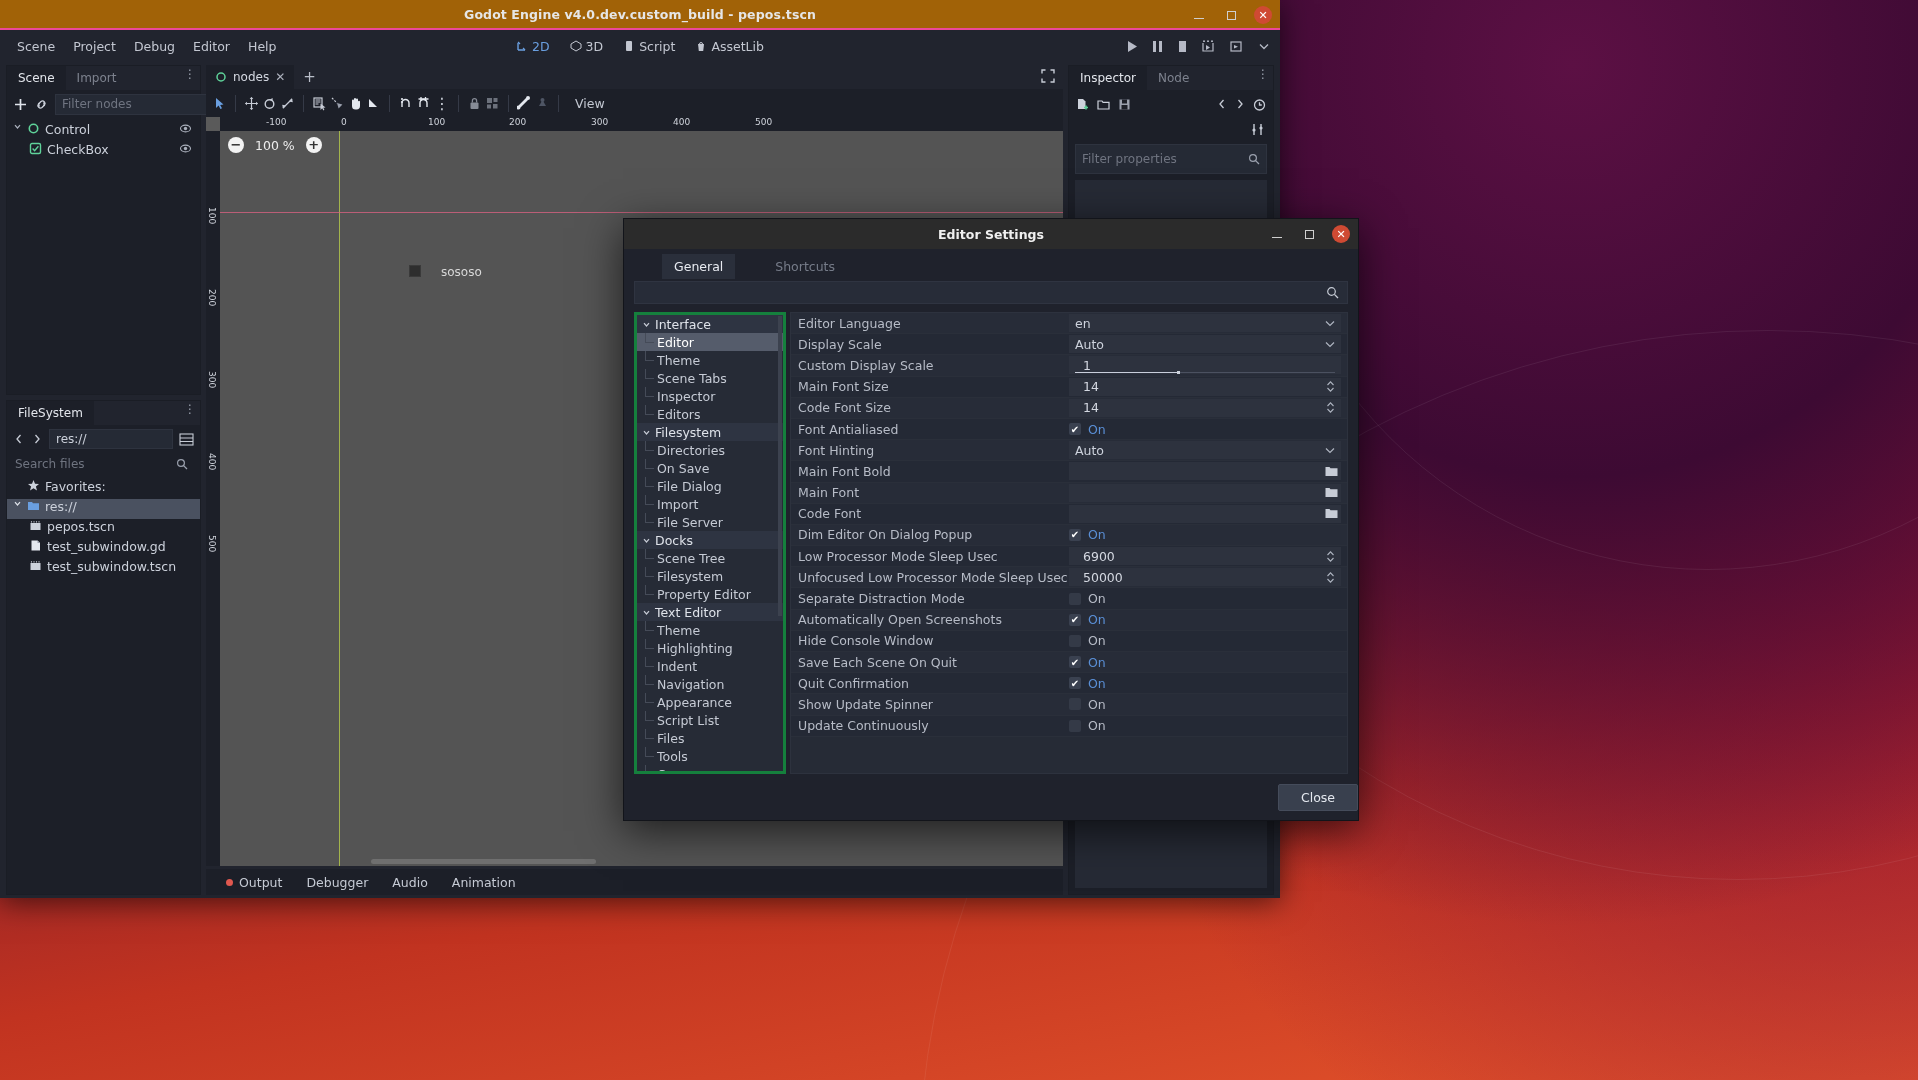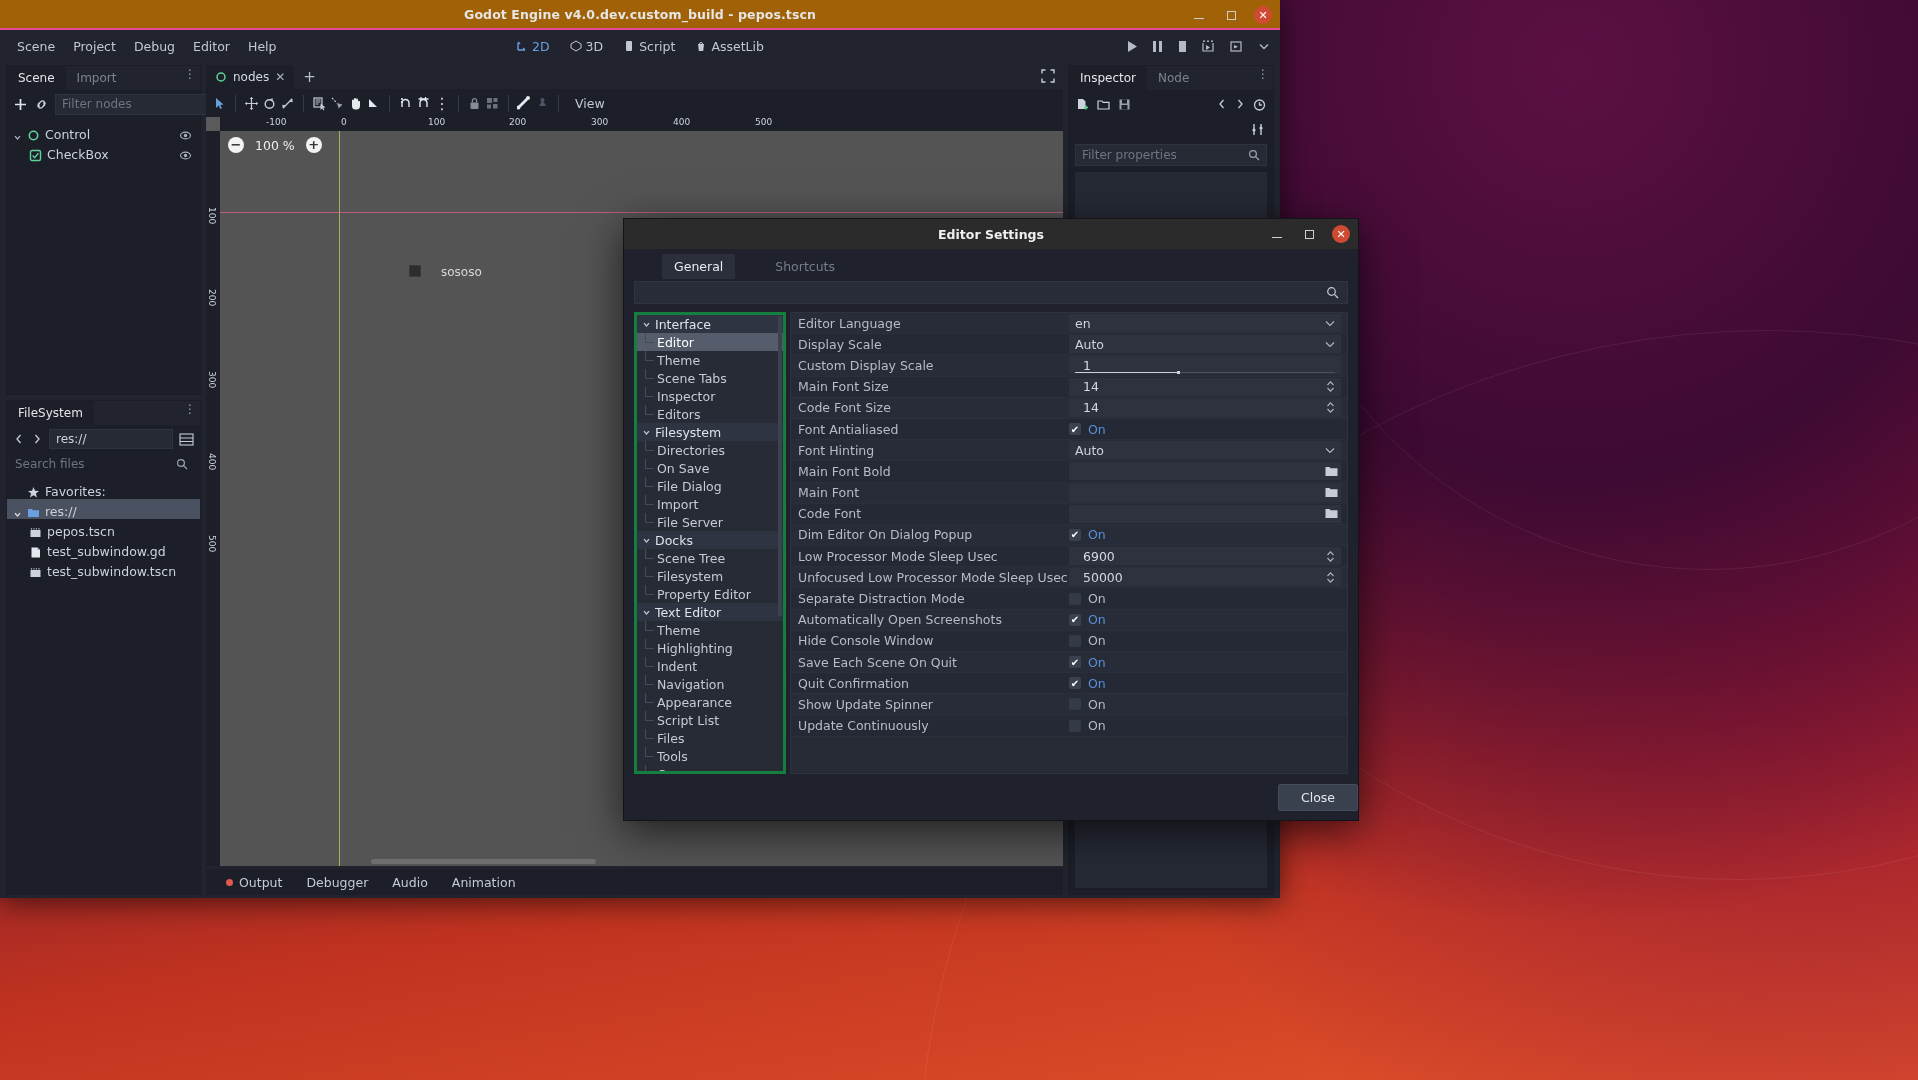--- a/index.html
+++ b/index.html
@@ -65,21 +65,21 @@
 
   .dock-toolbar { height:28px; display:flex; align-items:center; gap:6px; padding:0 6px; background:#1c1f28;}
   .ico { color:#c7ccd6; display:inline-flex; align-items:center; justify-content:center; }
   .filter-box { flex:1; height:21px; background:#252a35; border:1px solid #2e333f;
                 display:flex; align-items:center; padding:0 6px; }
   .filter-box input { flex:1; background:transparent; border:0; outline:0;
                       color:#cdd2dc; font-size:12px; font-family:inherit; }
   .filter-box input::placeholder { color:#6f7480; }
 
   .tree { flex:1; overflow:hidden; background:#1c1f28; padding-top:4px; font-size:12.5px; }
-  .tree-row { display:flex; align-items:flex-end; height:20px; color:#ccd1db; padding-left:6px; gap:5px;}
+  .tree-row { display:flex; align-items:flex-start; height:20px; color:#ccd1db; padding-left:6px; gap:5px;}
   .tree-row.indent1 { padding-left:22px; }
   .tree-row.sel { background:#4a5160; }
   .eye { margin-left:auto; margin-right:8px; color:#aab0bc; }
 
   
   .scene-tabs { height:24px; background:#21242e; display:flex; align-items:stretch; position:relative; }
   .scene-tab { display:flex; align-items:center; gap:6px; padding:0 9px; font-size:12px;
                color:#d4d8e1; background:#1c1f28; }
   .scene-tab .cls { color:#aeb3bf; font-size:12px; }
   .plus-tab { display:flex; align-items:center; padding:0 9px; color:#b9bec9; font-size:15px; }
@@ -110,21 +110,21 @@
   .hscroll { position:absolute; bottom:2px; height:5px; background:#6f6f6f; border-radius:3px; z-index:6;}
 
   .bottom-panel { height:26px; background:#1c1f28; display:flex; align-items:center;
                   gap:0px; padding:0 8px; margin-top:3px;}
   .bp-tab { display:flex; align-items:center; gap:6px; font-size:12.5px; color:#c5cad4; padding:0 12px;}
   .bp-dot { width:7px; height:7px; border-radius:50%; background:#e0584f; }
 
   
   .insp-toolbar2 { height:22px; display:flex; align-items:center; justify-content:flex-end;
                    padding:0 8px; background:#1c1f28;}
-  .insp-filter { margin:4px 6px; height:22px; background:#252a35; border:1px solid #2e333f;
+  .insp-filter { margin:4px 6px; height:30px; background:#252a35; border:1px solid #2e333f;
                  display:flex; align-items:center; padding:0 6px; }
   .insp-filter input { flex:1; background:transparent; border:0; outline:0; color:#cdd2dc;
                        font-size:12px; font-family:inherit;}
   .insp-filter input::placeholder { color:#6f7480; }
   .insp-body { flex:1; background:#262a35; margin:2px 6px 6px 6px; }
 
   
   #settings-dialog {
     position:absolute; left:623px; top:218px; width:736px; height:603px;
     background:#1f222c; border:1px solid #12141a;

